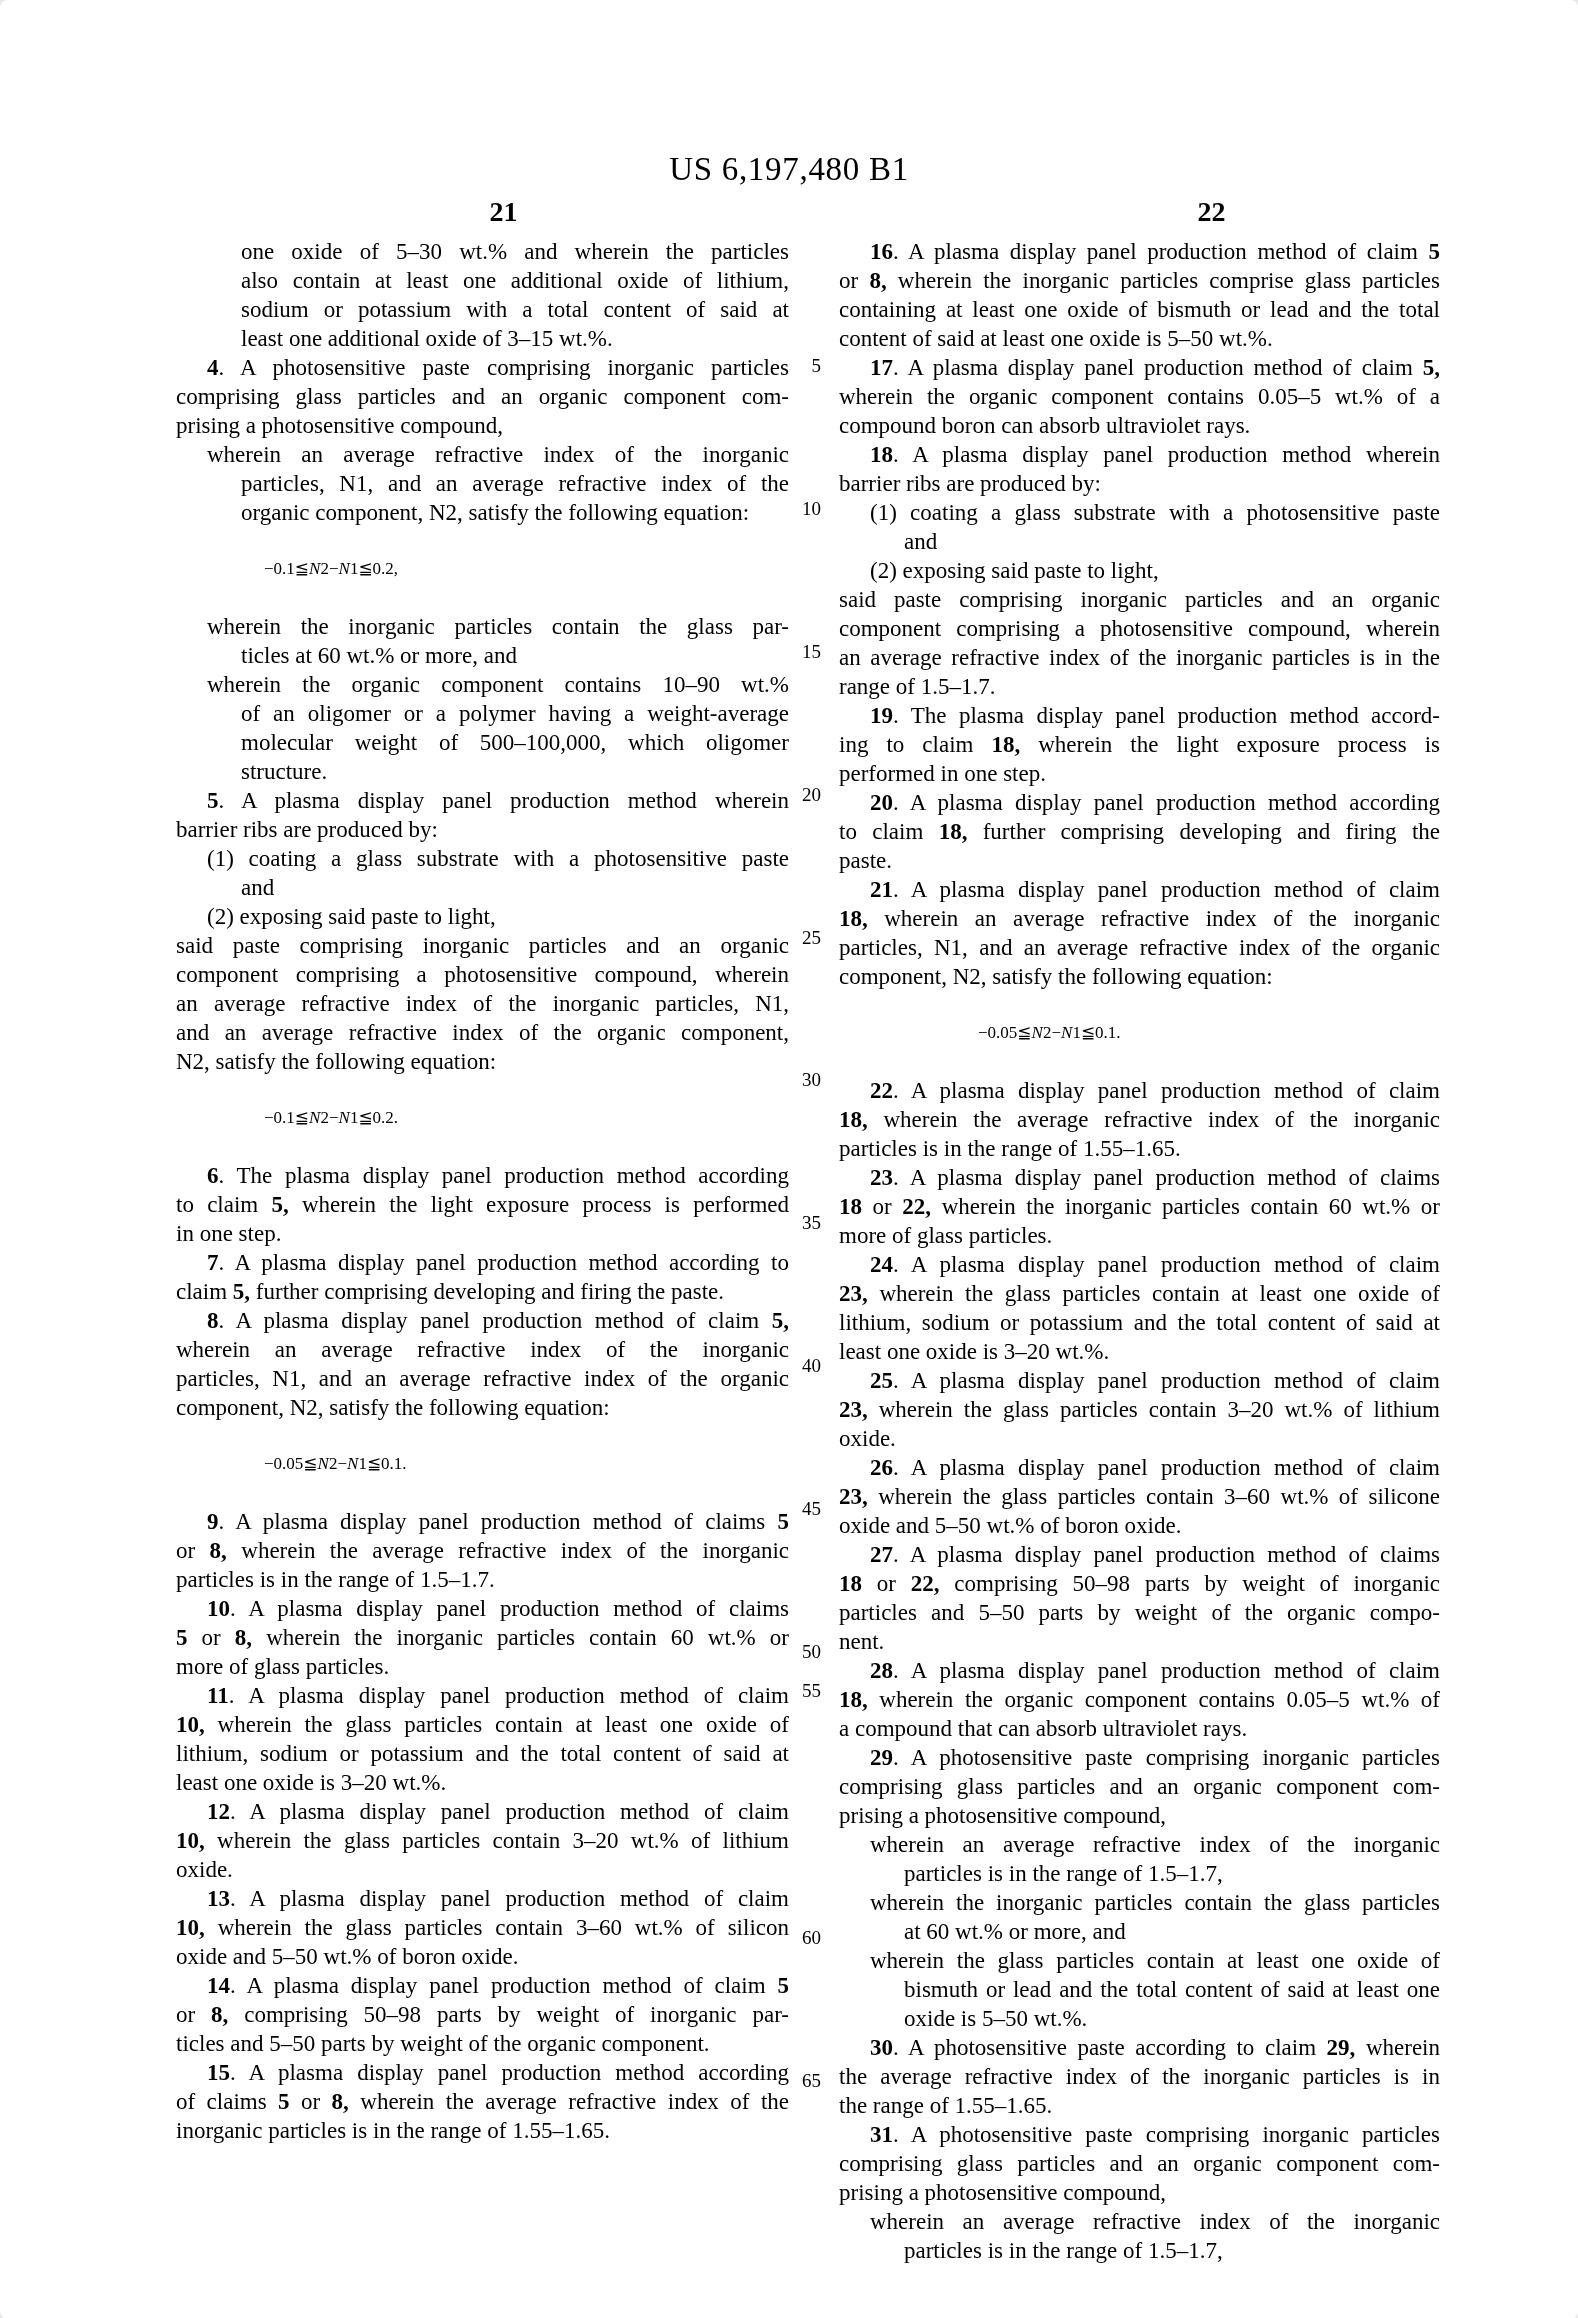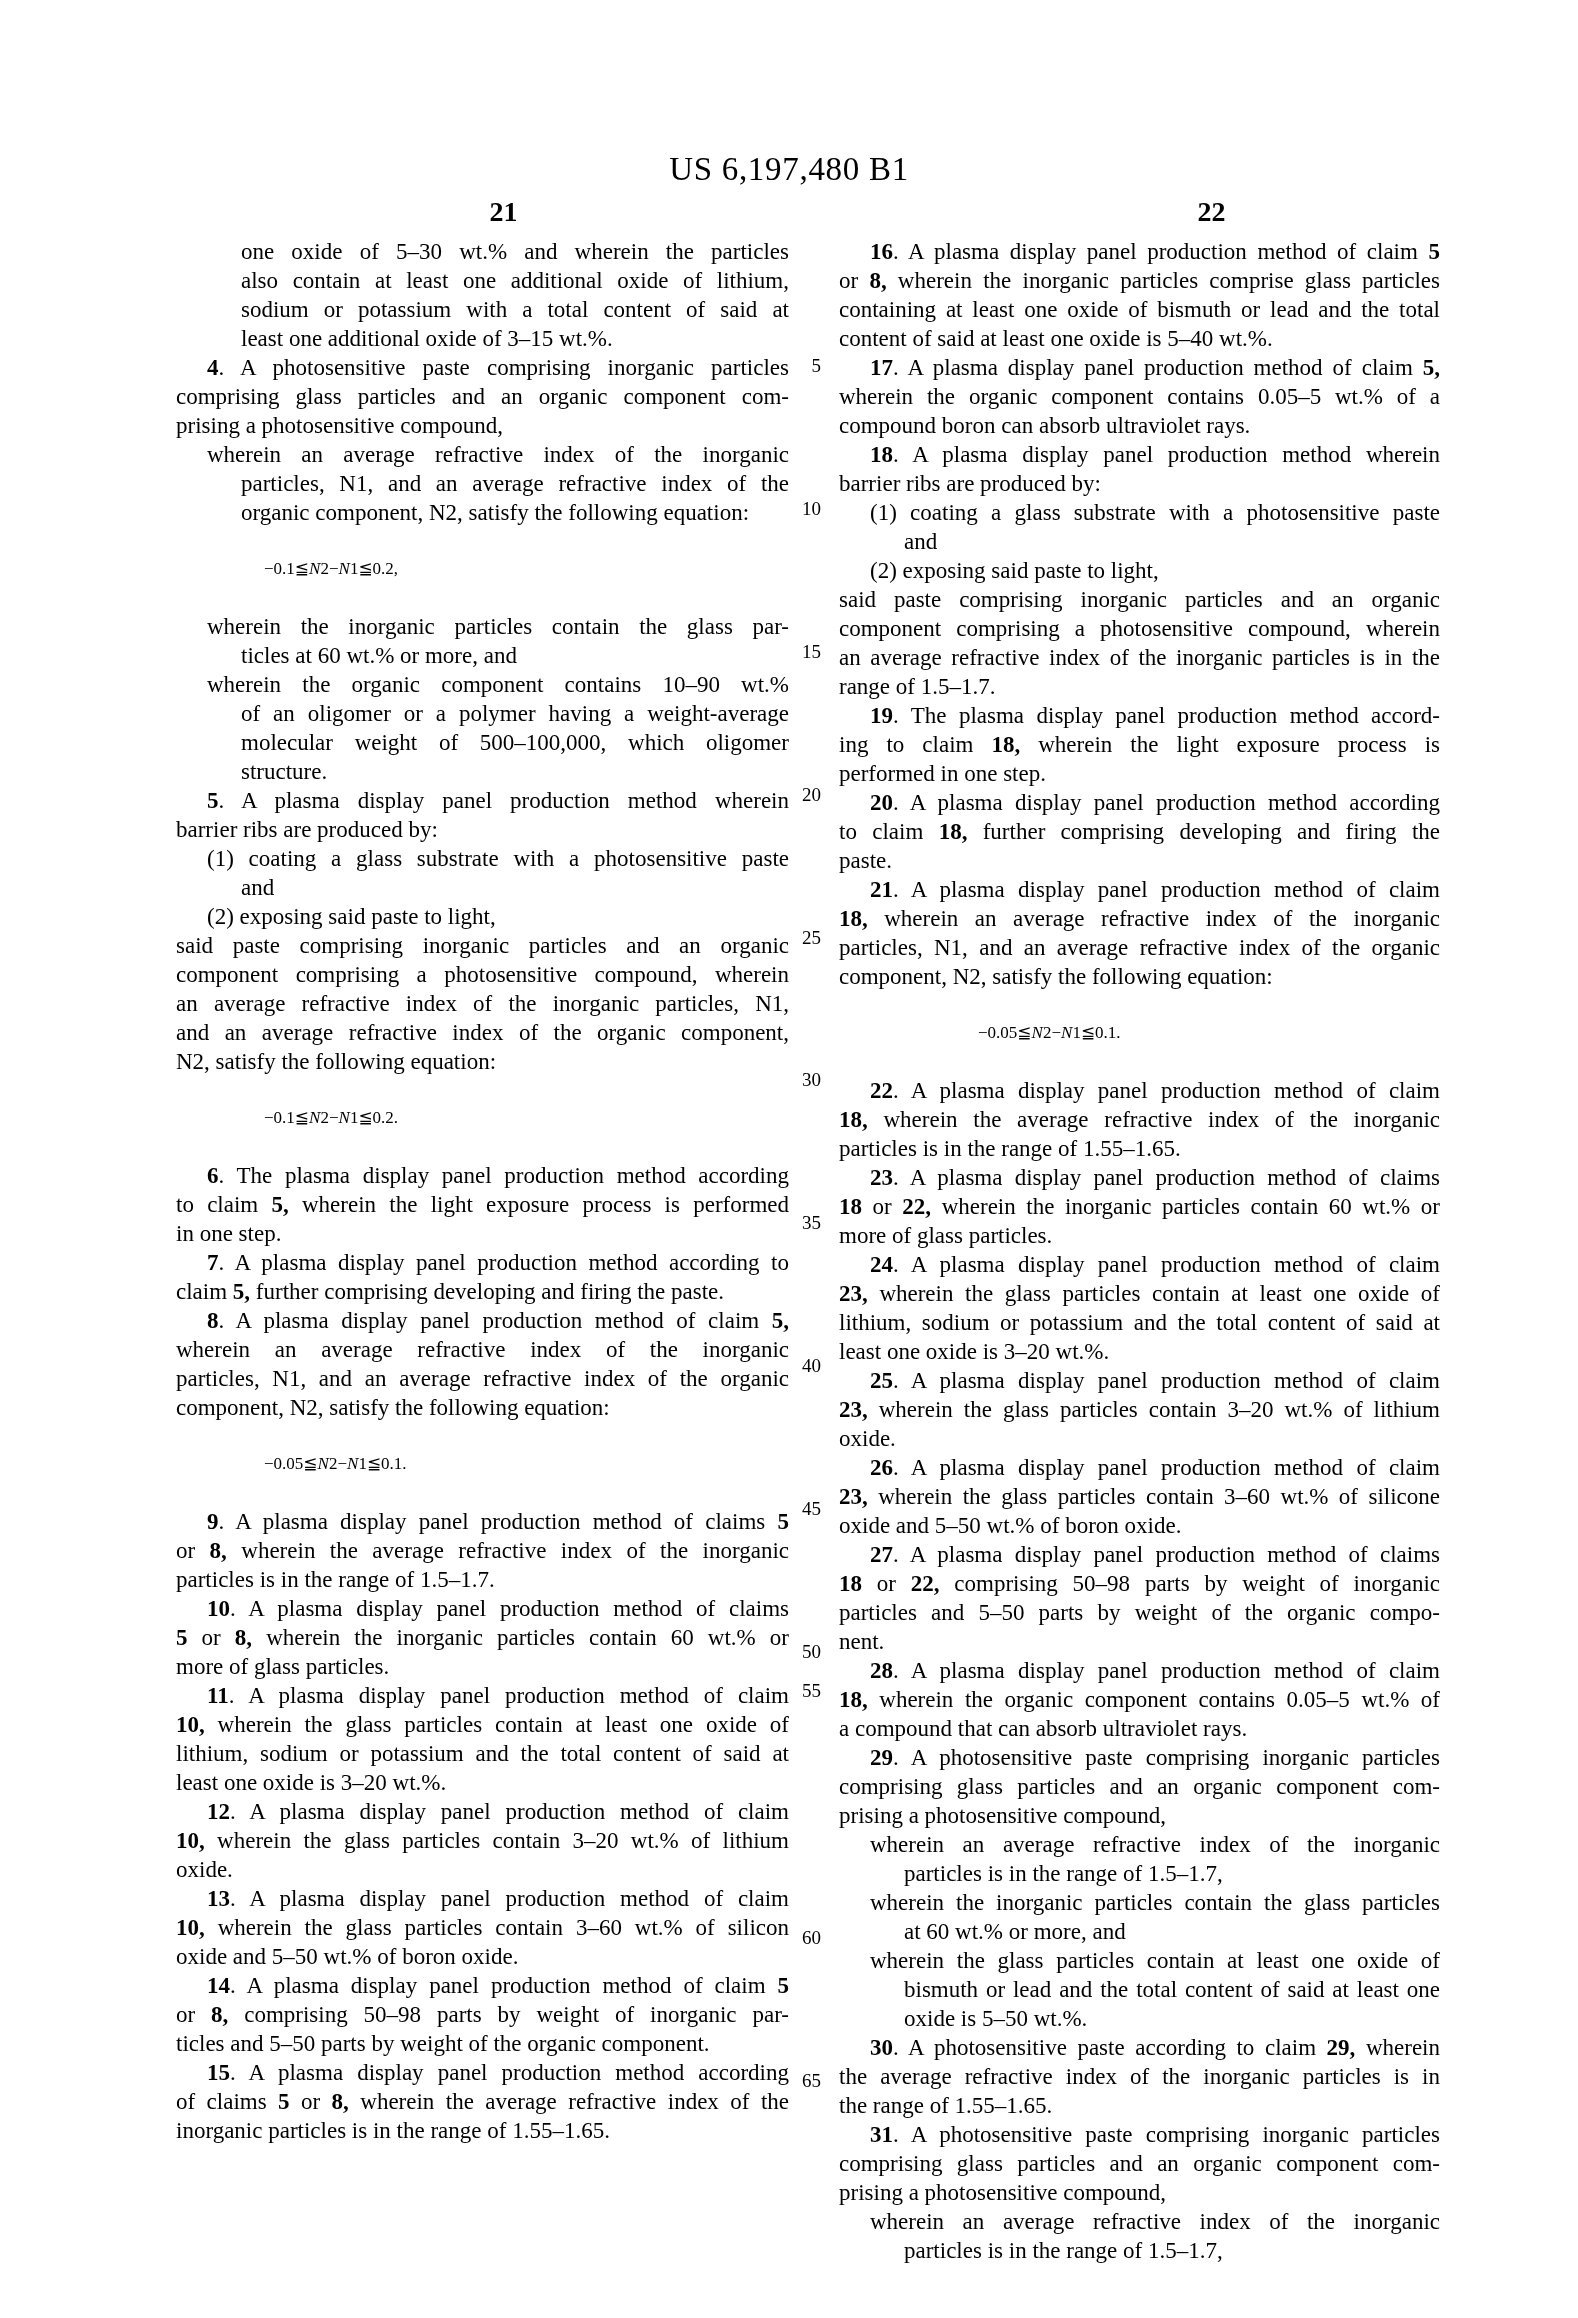--- a/index.html
+++ b/index.html
@@ -4,20 +4,21 @@
 <title>Patent Page</title>
 <style>
   html,body{margin:0;padding:0;background:#e8e8e8;}
   #page{
     position:relative;
     width:1578px;height:2319px;
     background:#fff;
     color:#000;
     font-family:"Liberation Serif","DejaVu Serif",serif;
     overflow:hidden;
+    border-radius:8px;
   }
   .pat-num{
     position:absolute;top:151px;left:0;width:1578px;
     text-align:center;font-size:33px;letter-spacing:0.7px;
   }
   .colnum{
     position:absolute;top:196px;width:245px;
     text-align:center;font-size:28px;font-weight:bold;
   }
   .colnum.l{left:381px;}
@@ -167,21 +168,21 @@
         <div class="ln ind1"><b>15</b>. A plasma display panel production method according</div>
         <div class="ln ind0">of claims <b>5</b> or <b>8,</b> wherein the average refractive index of the</div>
         <div class="ln ind0 last">inorganic particles is in the range of 1.55–1.65.</div>
       </div>
     </div>
   <div class="col right">
       <div class="para claim">
         <div class="ln ind1"><b>16</b>. A plasma display panel production method of claim <b>5</b></div>
         <div class="ln ind0">or <b>8,</b> wherein the inorganic particles comprise glass particles</div>
         <div class="ln ind0">containing at least one oxide of bismuth or lead and the total</div>
-        <div class="ln ind0 last">content of said at least one oxide is 5–40 wt.%.</div>
+        <div class="ln ind0 last">content of said at least one oxide is 5–50 wt.%.</div>
       </div>
       <div class="para claim">
         <div class="ln ind1"><b>17</b>. A plasma display panel production method of claim <b>5,</b></div>
         <div class="ln ind0">wherein the organic component contains 0.05–5 wt.% of a</div>
         <div class="ln ind0 last">compound boron can absorb ultraviolet rays.</div>
       </div>
       <div class="para claim">
         <div class="ln ind1"><b>18</b>. A plasma display panel production method wherein</div>
         <div class="ln ind0 last">barrier ribs are produced by:</div>
       </div>

